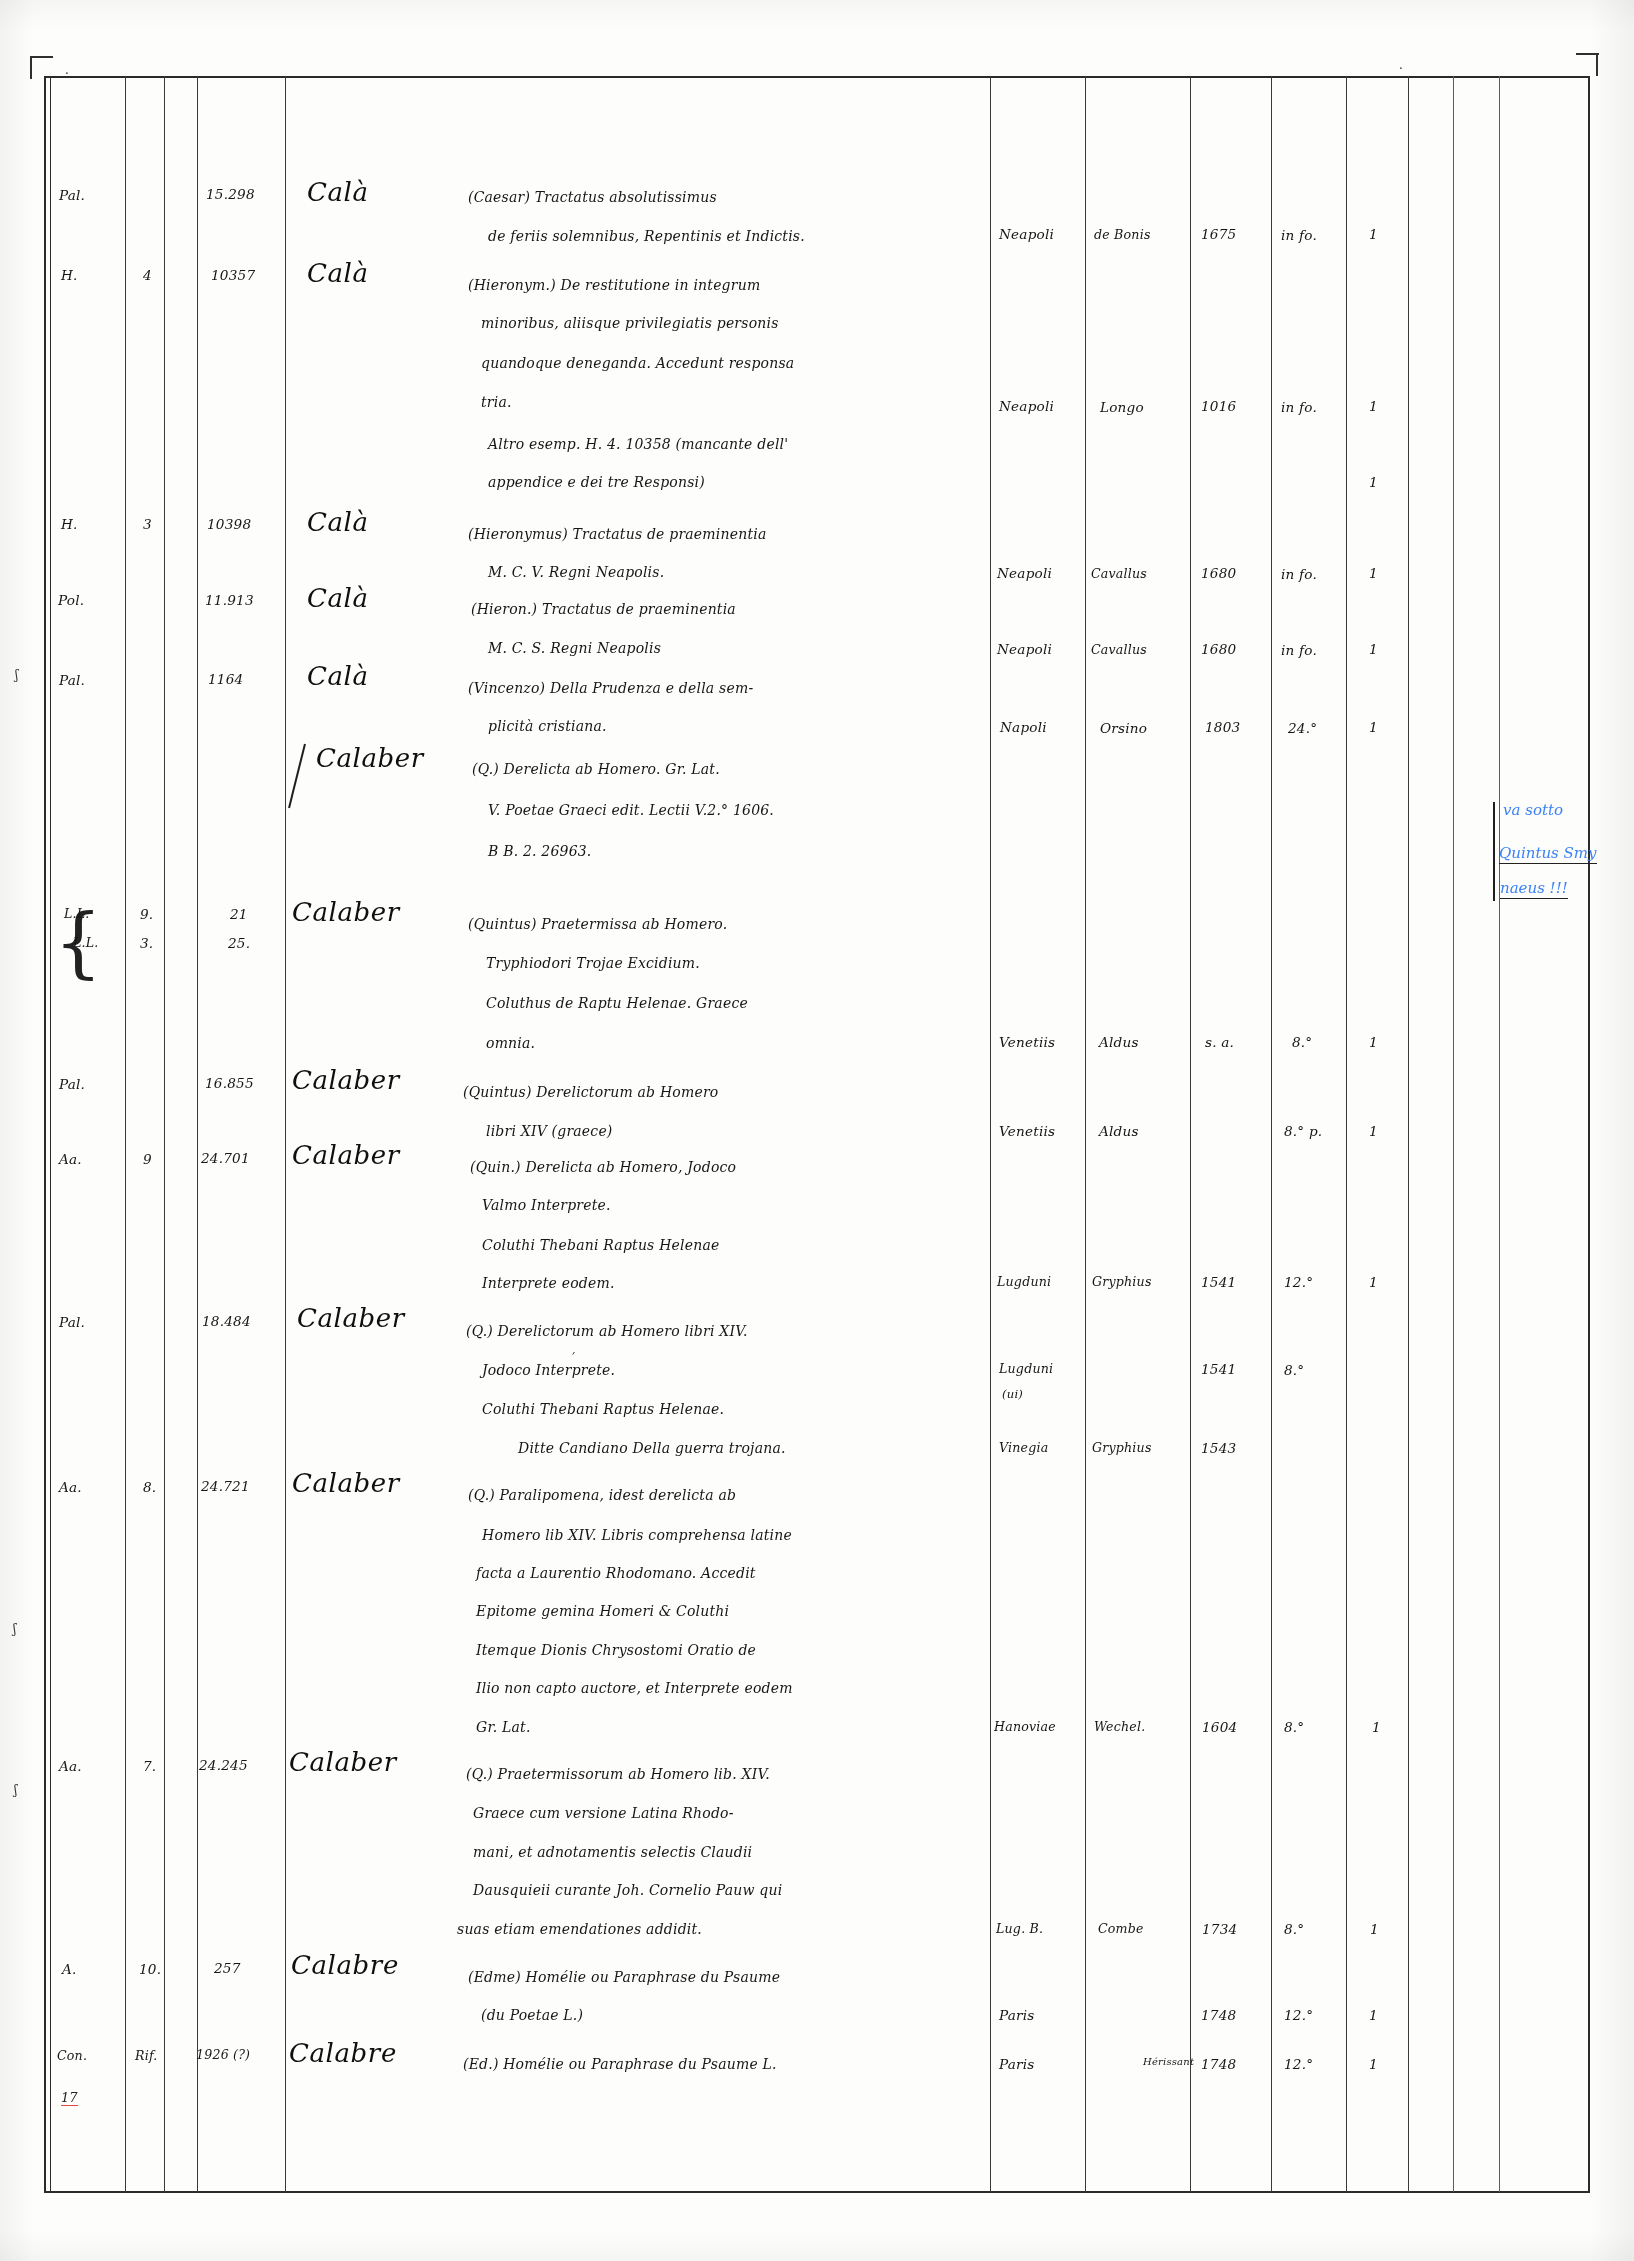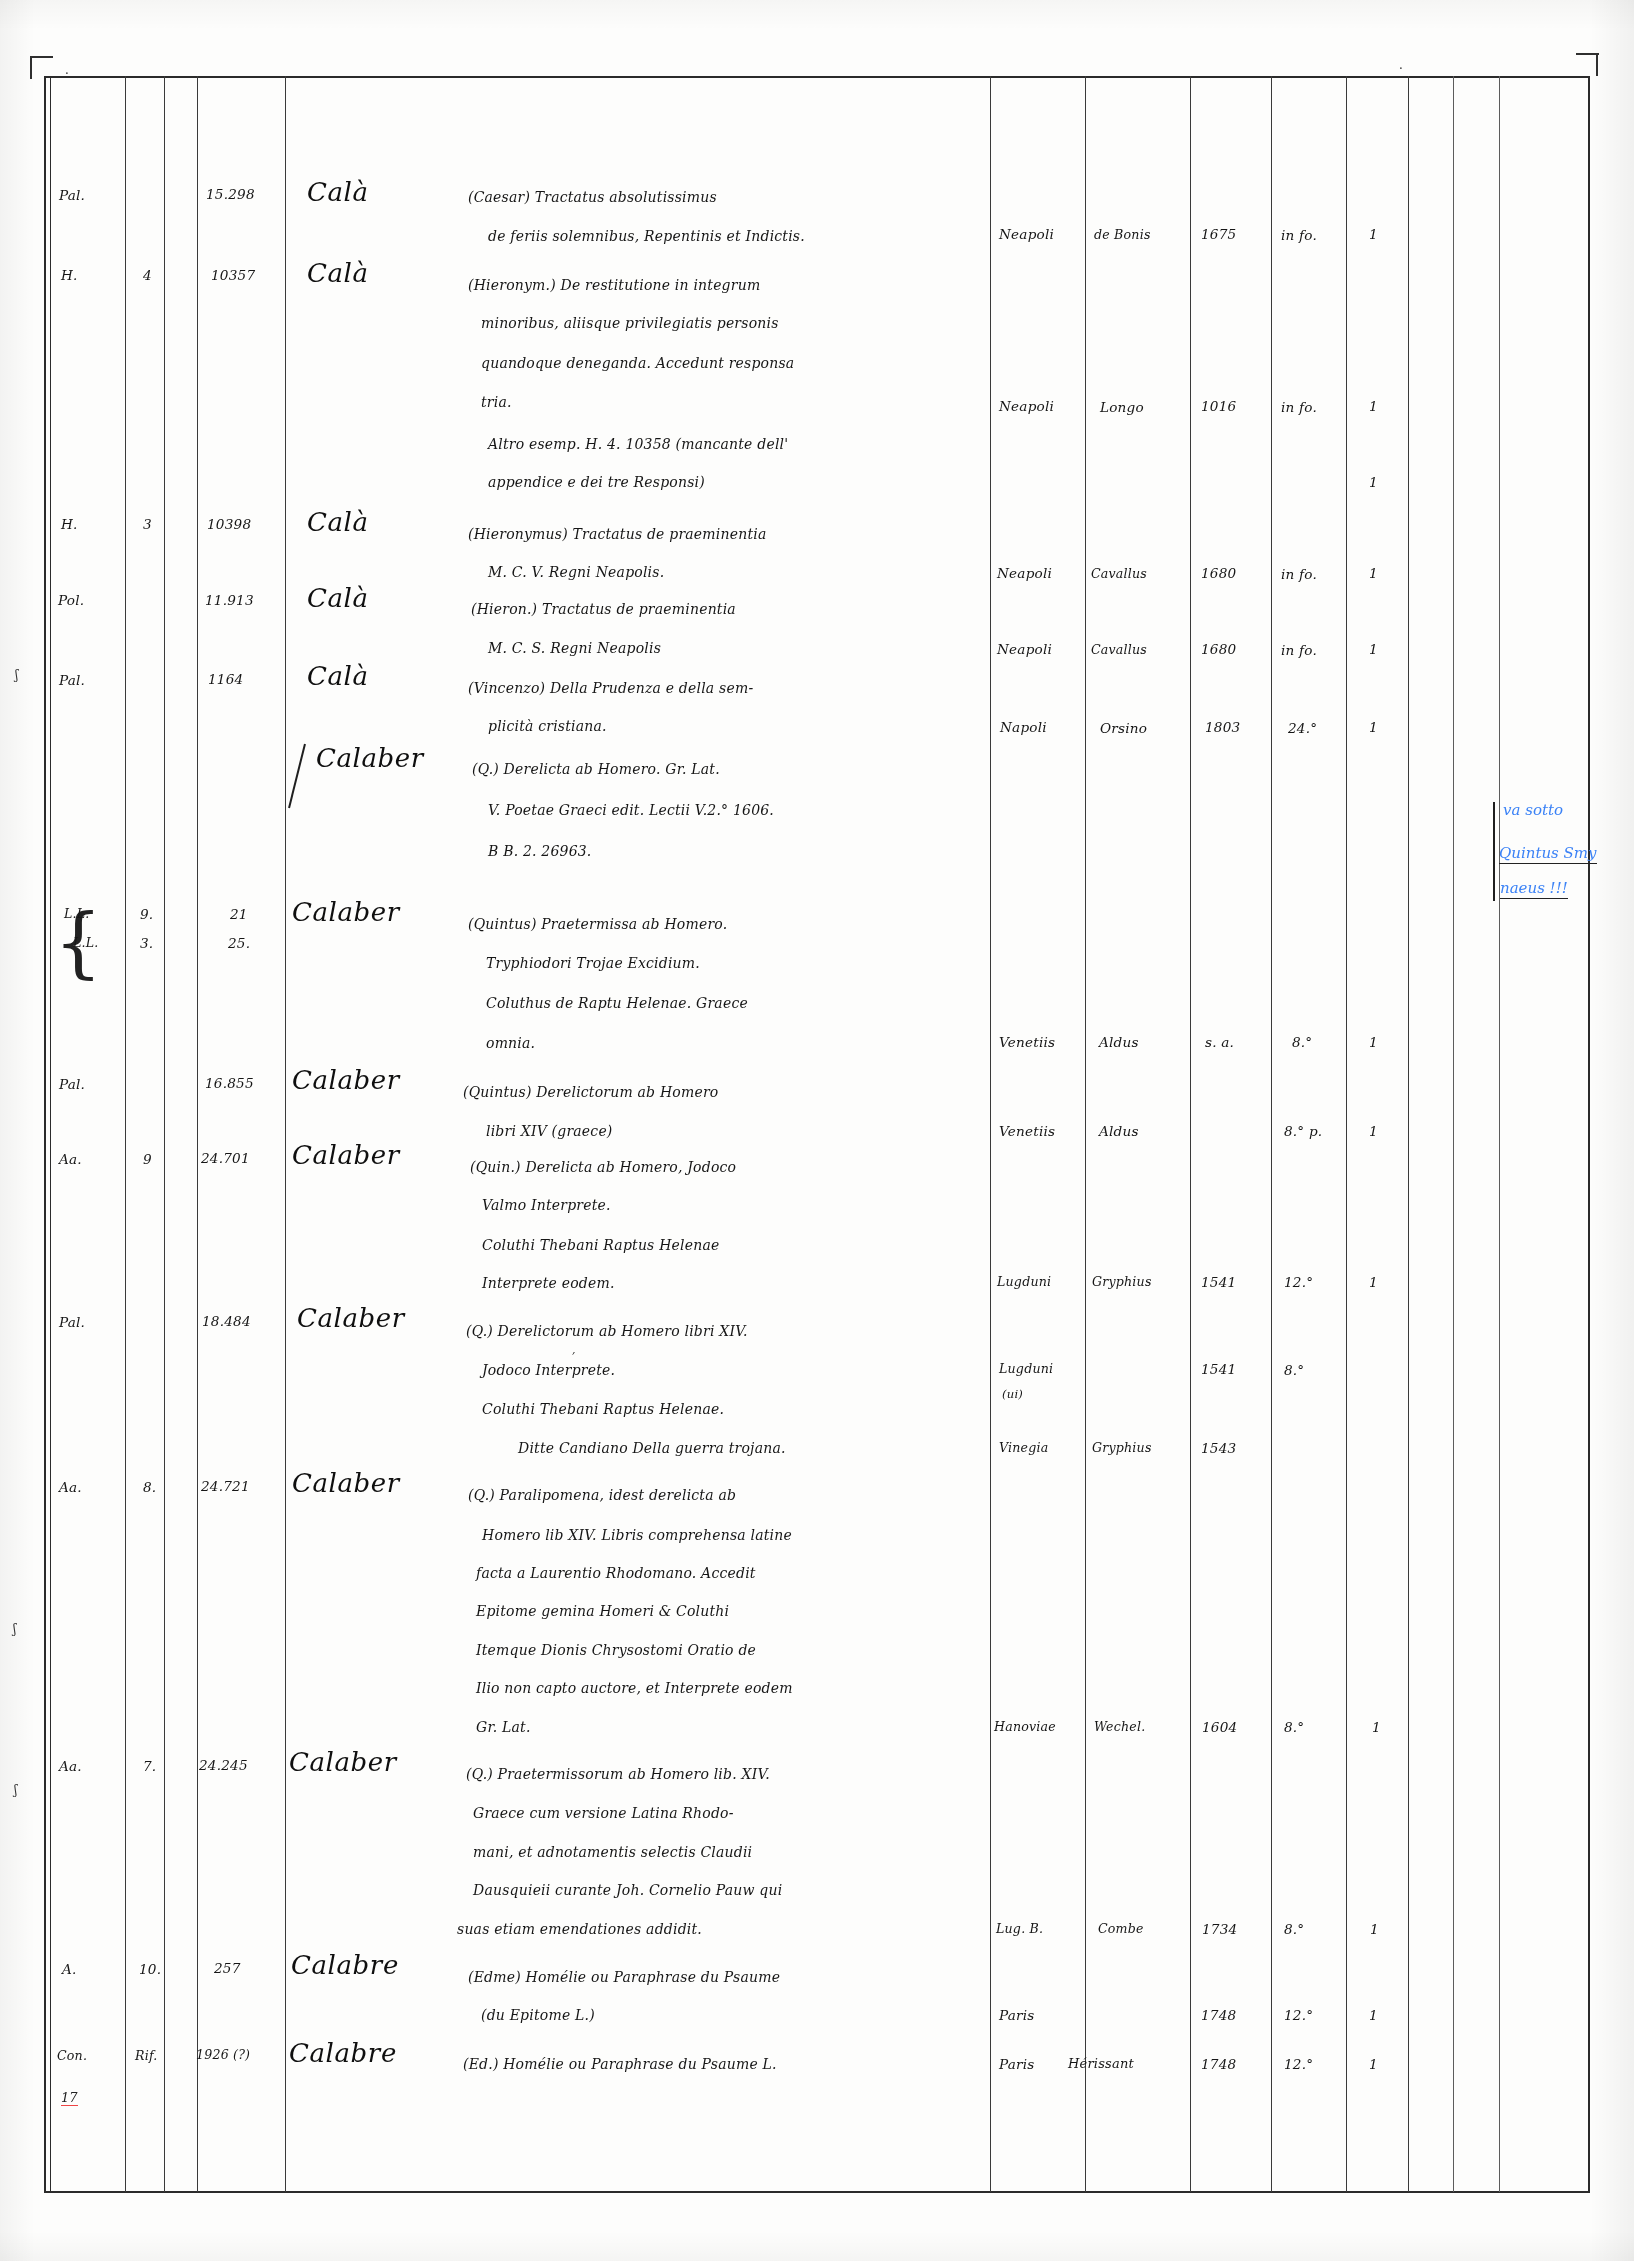--- a/index.html
+++ b/index.html
@@ -362,33 +362,33 @@
     <div class="cell-text" style="left:1054px; top:1845px; font-size:12.6px;">Combe</div>
     <div class="cell-text" style="left:1158px; top:1845px;">1734</div>
     <div class="cell-text" style="left:1240px; top:1845px;">8.°</div>
     <div class="cell-text" style="left:1326px; top:1845px;">1</div>
 
     <div class="cell-text" style="left:18px; top:1885px;">A.</div>
     <div class="cell-text" style="left:95px; top:1885px;">10.</div>
     <div class="cell-text" style="left:170px; top:1884px;">257</div>
     <div class="title-word" style="left:247px; top:1874px;">Calabre</div>
     <div class="desc-line" style="left:424px; top:1893px;">(Edme) Homélie ou Paraphrase du Psaume</div>
-    <div class="desc-line" style="left:437px; top:1931px;">(du Epitome L.)</div>
+    <div class="desc-line" style="left:437px; top:1931px;">(du Poetae L.)</div>
     <div class="cell-text" style="left:955px; top:1931px;">Paris</div>
     <div class="cell-text" style="left:1157px; top:1931px;">1748</div>
     <div class="cell-text" style="left:1240px; top:1931px;">12.°</div>
     <div class="cell-text" style="left:1325px; top:1931px;">1</div>
 
     <div class="cell-text" style="left:13px; top:1972px; font-size:12.6px;">Con.</div>
     <div class="cell-text" style="left:91px; top:1972px; font-size:12.6px;">Rif.</div>
     <div class="cell-text" style="left:152px; top:1971px; font-size:12.6px;">1926 (?)</div>
     <div class="title-word" style="left:245px; top:1962px;">Calabre</div>
     <div class="desc-line" style="left:419px; top:1980px;">(Ed.) Homélie ou Paraphrase du Psaume L.</div>
     <div class="cell-text" style="left:955px; top:1980px;">Paris</div>
-    <div class="cell-text" style="left:1024px; top:1980px; font-size:13px;">Hérissant</div>
+    <div class="cell-text" style="left:1099px; top:1980px; font-size:10px;">Hérissant</div>
     <div class="cell-text" style="left:1157px; top:1980px;">1748</div>
     <div class="cell-text" style="left:1240px; top:1980px;">12.°</div>
     <div class="cell-text" style="left:1325px; top:1980px;">1</div>
 
     <div class="folio" style="left:17px; top:2014px;">17</div>
 
     <div class="edge-mark" style="left:-29px; top:592px;">ʃ</div>
     <div class="edge-mark" style="left:-31px; top:1546px;">ʃ</div>
     <div class="edge-mark" style="left:-30px; top:1707px;">ʃ</div>
   </div>

